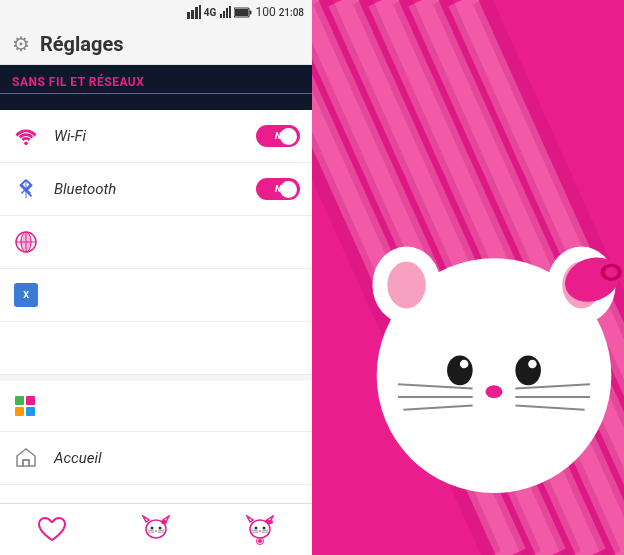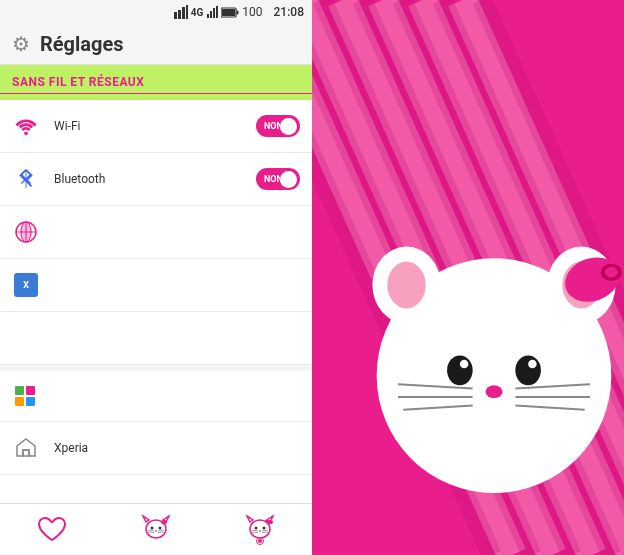--- a/index.html
+++ b/index.html
@@ -9,21 +9,21 @@
       display: flex;
       font-family: 'Roboto', Arial, sans-serif;
       overflow: hidden;
       background: #f5f5f5;
     }
 
     
     .left-panel {
       width: 312px;
       height: 555px;
-      background: #bef264;
+      background: #0f172a;
       display: flex;
       flex-direction: column;
       position: relative;
     }
 
     
     .status-bar {
       background: #f5f5f5;
       height: 24px;
       display: flex;
@@ -65,21 +65,21 @@
       overflow: hidden;
     }
 
     .section-header {
       padding: 10px 12px 4px 12px;
       font-size: 12px;
       font-weight: bold;
       color: #e91e8c;
       letter-spacing: 0.5px;
       border-bottom: 1px solid #e91e8c;
-      margin-bottom: 6px;
+      margin-bottom: 16px;
     }
 
     .setting-item {
       display: flex;
       align-items: center;
       padding: 12px 12px;
       border-bottom: 1px solid #ebebeb;
       min-height: 48px;
       background: #fff;
     }
@@ -92,23 +92,24 @@
       width: 28px;
       height: 28px;
       margin-right: 14px;
       display: flex;
       align-items: center;
       justify-content: center;
       flex-shrink: 0;
     }
 
     .setting-label {
-      font-size: 12px;
+      font-size: 15px;
       color: #333;
       flex: 1;
+      font-style: italic;
     }
 
     
     .toggle-switch {
       width: 44px;
       height: 22px;
       border-radius: 11px;
       background: #e91e8c;
       position: relative;
       display: flex;
@@ -117,24 +118,25 @@
       padding-right: 3px;
     }
     .toggle-switch .toggle-knob {
       width: 17px;
       height: 17px;
       border-radius: 50%;
       background: white;
     }
     .toggle-switch .toggle-label {
       position: absolute;
-      left: 8px;
+      left: 19px;
       font-size: 9px;
       font-weight: bold;
       color: white;
+      font-style: italic;
     }
 
     
     .bottom-nav {
       height: 52px;
       background: #fff;
       border-top: 1px solid #ddd;
       display: flex;
       align-items: center;
       justify-content: space-around;
@@ -203,21 +205,21 @@
         <rect x="7" y="2" width="2" height="10" fill="#333"></rect>
         <rect x="10" y="0" width="2" height="12" fill="#333"></rect>
       </svg>
 
       <svg width="18" height="11" viewBox="0 0 18 11">
         <rect x="0" y="1" width="15" height="9" rx="1" fill="none" stroke="#333" stroke-width="1.2"></rect>
         <rect x="15.5" y="3.5" width="2" height="4" rx="1" fill="#333"></rect>
         <rect x="1" y="2" width="13" height="7" fill="#333"></rect>
       </svg>
       <span style="font-size:12px;">100</span>
-      <span style="font-size:12px;font-weight:500;margin-left:8px;">21:08</span>
+      <span style="font-size:10px;font-weight:500;margin-left:0;">21:08</span>
     </div>
   </div>
 
   <div class="title-bar">
     <span class="wrench-icon">⚙</span>
     <span class="title-text">Réglages</span>
   </div>
 
   <div class="settings-list">
 
@@ -291,21 +293,21 @@
       </div>
     </div>
 
     <div class="setting-item">
       <div class="setting-icon">
         <svg width="24" height="24" viewBox="0 0 24 24">
           <path d="M3 10L12 3L21 10V20H15V14H9V20H3V10Z" fill="none" stroke="#888" stroke-width="1.5"></path>
           <rect x="9" y="14" width="6" height="6" fill="none" stroke="#888" stroke-width="1.5"></rect>
         </svg>
       </div>
-      <span class="setting-label">Xperia</span>
+      <span class="setting-label">Accueil</span>
     </div>
 
     <div class="setting-item">
       
       
     </div>
 
   </div>
 
   <div class="bottom-nav">

